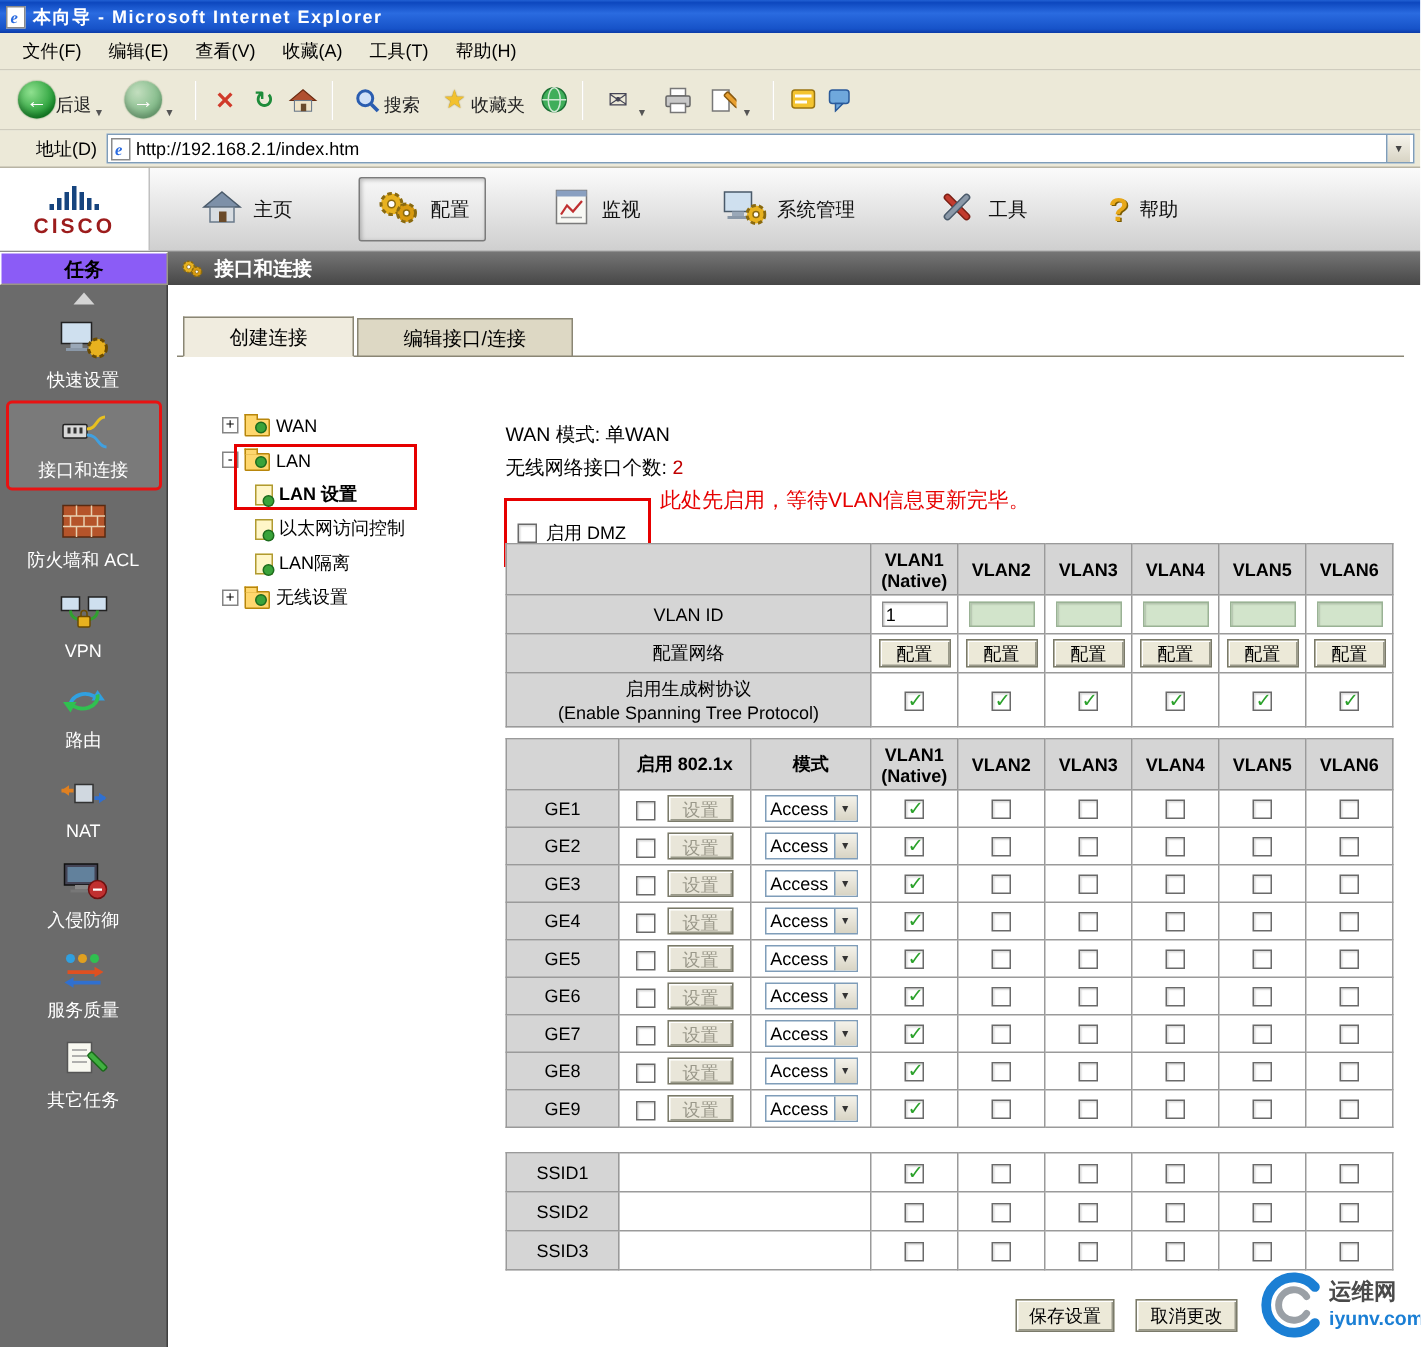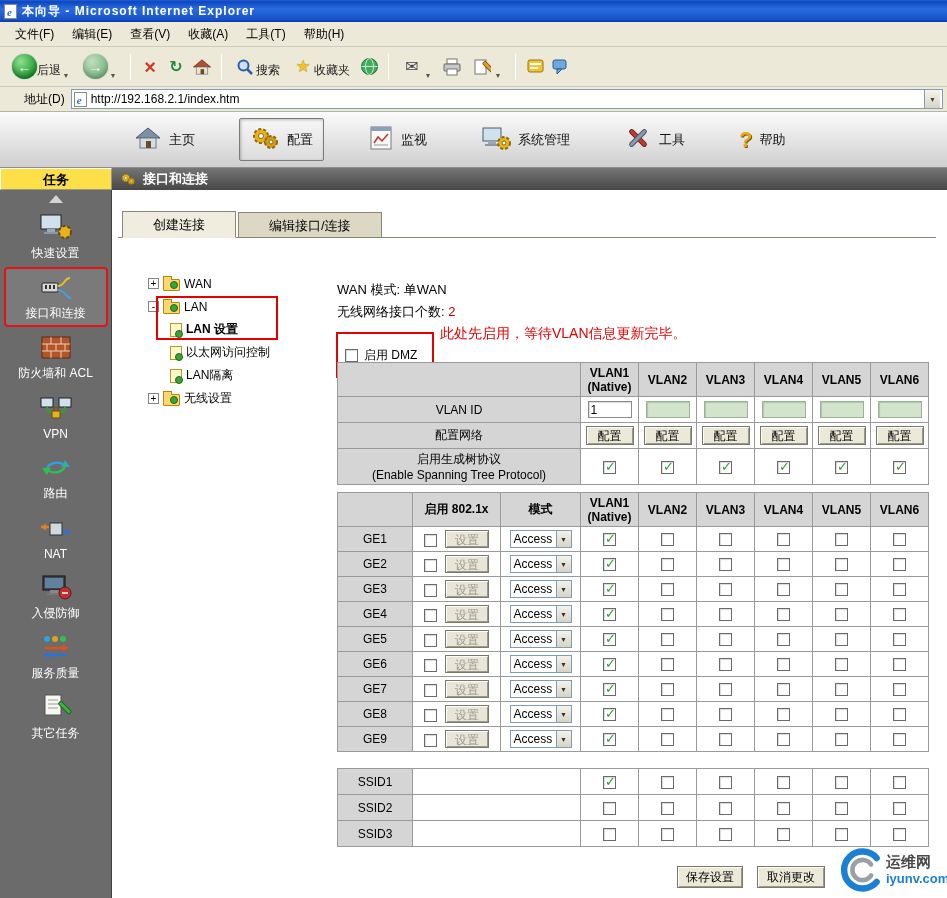--- a/index.html
+++ b/index.html
@@ -54,21 +54,21 @@
     border-right:1px solid #c0c0c0; display:flex; flex-direction:column; align-items:center; justify-content:center; gap:2px; }
   .cisco-bars { display:flex; align-items:flex-end; gap:2px; height:18px; }
   .cisco-bars span { width:3px; background:#16447e; display:inline-block; }
   .cisco-word { font-weight:bold; font-size:14px; letter-spacing:2px; color:#9c1c1c; }
   .nav-items { position:absolute; left:108px; top:0; height:55px; display:flex; align-items:center; gap:34px; padding-left:16px; }
   .nav-item { display:flex; align-items:center; gap:7px; padding:6px 10px; color:#111; font-size:13px; }
   .nav-item.pressed { border:1px solid #7b7b7b; background:linear-gradient(#f7f7f7,#dcdcdc); box-shadow:inset 1px 1px 3px rgba(0,0,0,.25); border-radius:2px; }
   .help-q { font-size:22px; font-weight:bold; color:#e8a818; text-shadow:1px 1px 0 #7a5a00; }
 
   
-  .task-header { position:absolute; left:0; top:168px; width:112px; height:22px; background:#fde047;
+  .task-header { position:absolute; left:0; top:168px; width:112px; height:22px; background:#8b5cf6;
     border-top:1px solid #fff; border-left:1px solid #fff; border-bottom:1px solid #9a9684; border-right:1px solid #9a9684;
     text-align:center; line-height:21px; font-weight:bold; font-size:13px; }
   .content-header { position:absolute; left:112px; top:168px; width:835px; height:22px;
     background:linear-gradient(#757575,#474747); color:#fff; font-weight:bold; font-size:13px;
     display:flex; align-items:center; gap:7px; padding-left:8px; }
 
   
   .sidebar { position:absolute; left:0; top:190px; width:112px; height:708px; background:#6b6b6b; border-right:1px solid #3f3f3f; }
   .scroll-up { width:0; height:0; border-left:7px solid transparent; border-right:7px solid transparent;
     border-bottom:8px solid #d4d4d4; margin:5px auto 4px auto; }
@@ -256,20 +256,32 @@
   <div class="addressbar">
     <span>地址(D)</span>
     <div class="addr-box">
       <span class="ie-doc"></span>
       <input class="addr-text" value="http://192.168.2.1/index.htm" style="">
       <span class="addr-dd"></span>
     </div>
   </div>
 
   <div class="cisco-band">
+    <div class="cisco-logo-box">
+      <span class="cisco-bars">
+        <span style="height:4px"></span>
+          <span style="height:8px"></span>
+          <span style="height:12px"></span>
+          <span style="height:16px"></span>
+          <span style="height:12px"></span>
+          <span style="height:8px"></span>
+          <span style="height:4px"></span>
+      </span>
+      <span class="cisco-word">CISCO</span>
+    </div>
     <div class="nav-items">
         <div class="nav-item">
           <span class="nav-icon"><svg width="28" height="24" viewBox="0 0 28 24">
               <polygon points="14,2 26,12 2,12" fill="#7d90a8" stroke="#4a5a6a"></polygon>
               <rect x="6" y="12" width="16" height="10" fill="#d8dde2" stroke="#6a7a8a"></rect>
               <rect x="12" y="15" width="5" height="7" fill="#6a4a2a"></rect>
             </svg></span>
           <span class="nav-label">主页</span>
         </div>
         <div class="nav-item pressed">

